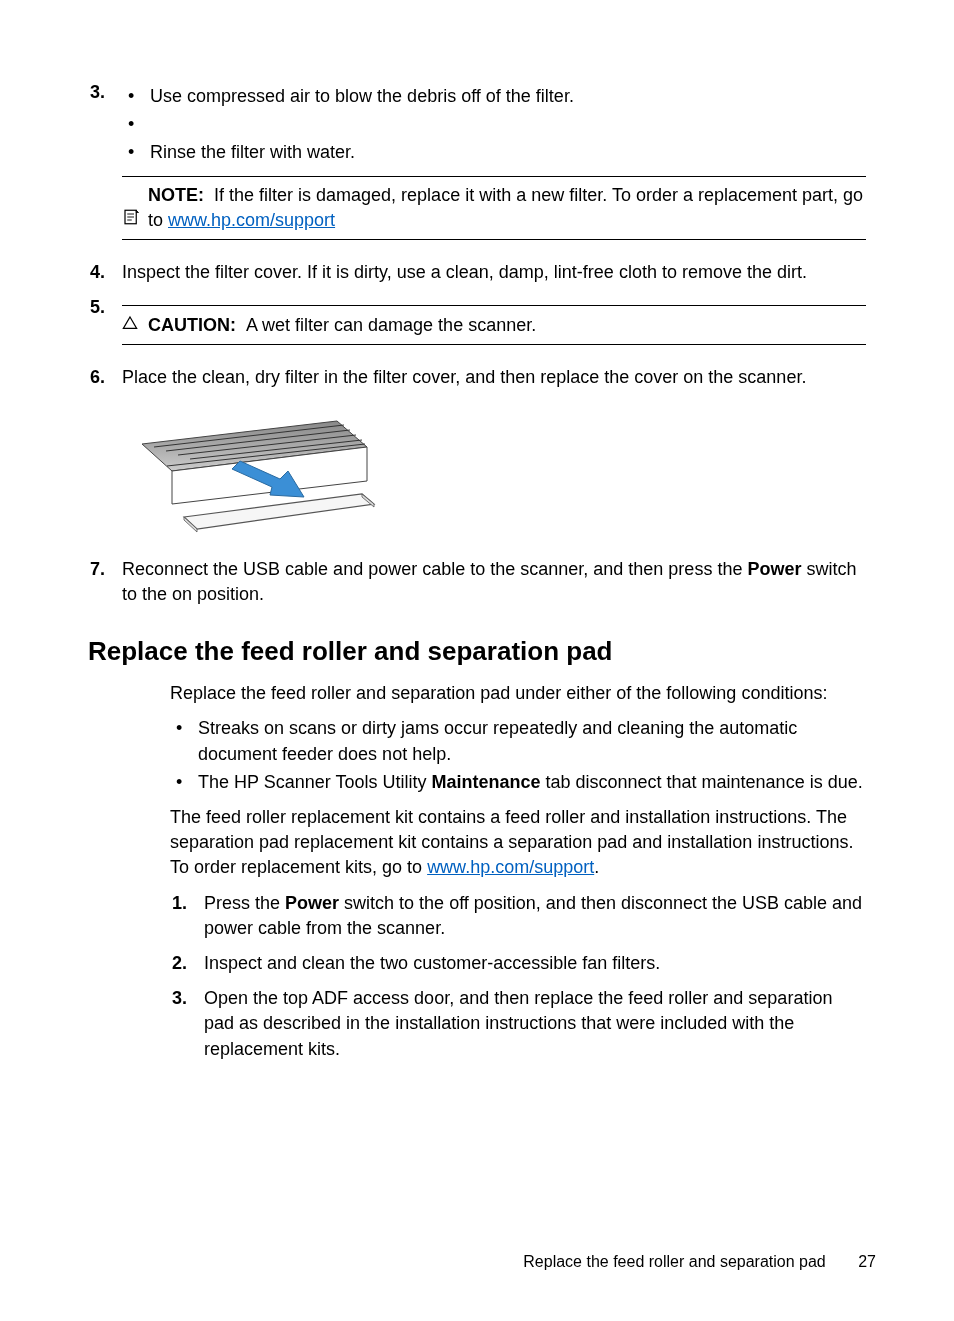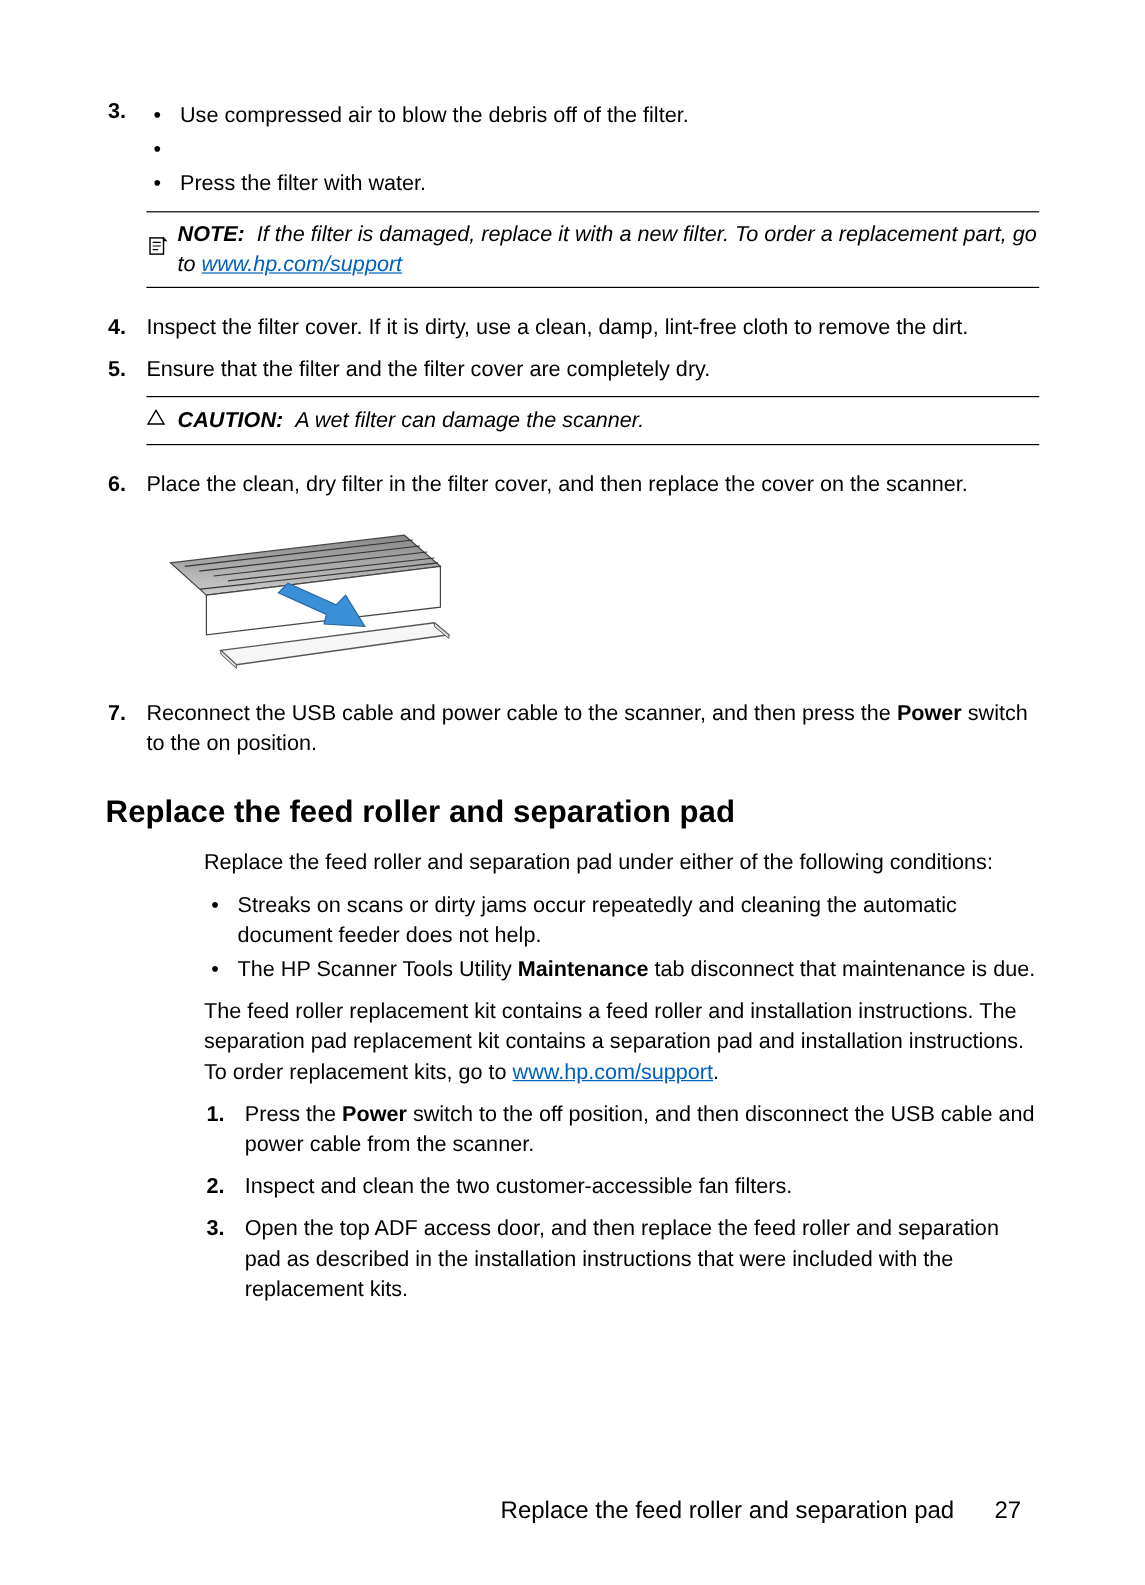--- a/index.html
+++ b/index.html
@@ -25,38 +25,38 @@
   .li-body { flex: 1; }
   .bullet-list { list-style: none; padding: 0; margin: 4px 0 0 0; }
   .bullet-list li { display: flex; align-items: flex-start; margin: 3px 0; }
   .bullet-dot { width: 28px; flex-shrink: 0; text-align: left; padding-left: 6px; }
   .callout {
     border-top: 1px solid #000;
     border-bottom: 1px solid #000;
     padding: 6px 0;
     margin: 10px 0 10px 0;
   }
-  .callout-inner { display: flex; align-items: center; font-style: italic; }
+  .callout-inner { display: flex; align-items: flex-end; }
   .callout-icon { width: 26px; flex-shrink: 0; padding-top: 1px; }
   .callout-text { flex: 1; }
   a { color: #0060c0; text-decoration: underline; }
   .figure { margin: 18px 0 18px 34px; }
   .figure svg { display: block; }
   h2.section {
     font-size: 26px;
     font-weight: bold;
     margin: 26px 0 12px 0;
   }
   .indented { margin-left: 82px; }
   .para { margin: 10px 0; }
   .footer {
     position: absolute;
     bottom: 48px;
-    right: 103px;
-    font-size: 20px;
+    right: 78px;
+    font-size: 16px;
   }
   .footer-num { margin-left: 28px; }
   .note-icon svg { width: 18px; height: 18px; }
   .caution-icon svg { width: 16px; height: 16px; }
 </style>
 </head>
 <body>
 
 <div class="page">
 
@@ -69,21 +69,21 @@
           <ul class="bullet-list">
             <li>
                 <span class="bullet-dot">•</span>
                 <span>Use compressed air to blow the debris off of the filter.</span>
               </li>
             <li>
                 <span class="bullet-dot">•</span>
               </li>
             <li>
                 <span class="bullet-dot">•</span>
-                <span>Press the filter with water.</span>
+                <span>Rinse the filter with water.</span>
               </li>
           </ul>
           <div class="callout">
             <div class="callout-inner">
               <span class="callout-icon note-icon">
                 <svg viewBox="0 0 24 24">
                     <rect x="4" y="3" width="15" height="18" fill="none" stroke="#000" stroke-width="1.6"></rect>
                     <path d="M19 3 L22 6 L19 6 Z" fill="none" stroke="#000" stroke-width="1.2"></path>
                     <line x1="7" y1="8" x2="16" y2="8" stroke="#000" stroke-width="1.2"></line>
                     <line x1="7" y1="12" x2="16" y2="12" stroke="#000" stroke-width="1.2"></line>
@@ -103,21 +103,20 @@
       <div class="li-row">
         <span class="num">4.</span>
         <div class="li-body"><span>Inspect the filter cover. If it is dirty, use a clean, damp, lint-free cloth to remove the dirt.</span></div>
       </div>
     </li>
 
     <li>
       <div class="li-row">
         <span class="num">5.</span>
         <div class="li-body">
-          <span>Ensure that the filter and the filter cover are completely dry.</span>
           <div class="callout">
             <div class="callout-inner">
               <span class="callout-icon caution-icon">
                 <svg viewBox="0 0 24 24">
                     <path d="M12 3 L22 20 L2 20 Z" fill="none" stroke="#000" stroke-width="1.8"></path>
                   </svg>
               </span>
               <div class="callout-text">
                 <strong>CAUTION:</strong>&nbsp;&nbsp;<span>A wet filter can damage the scanner.</span>
               </div>

